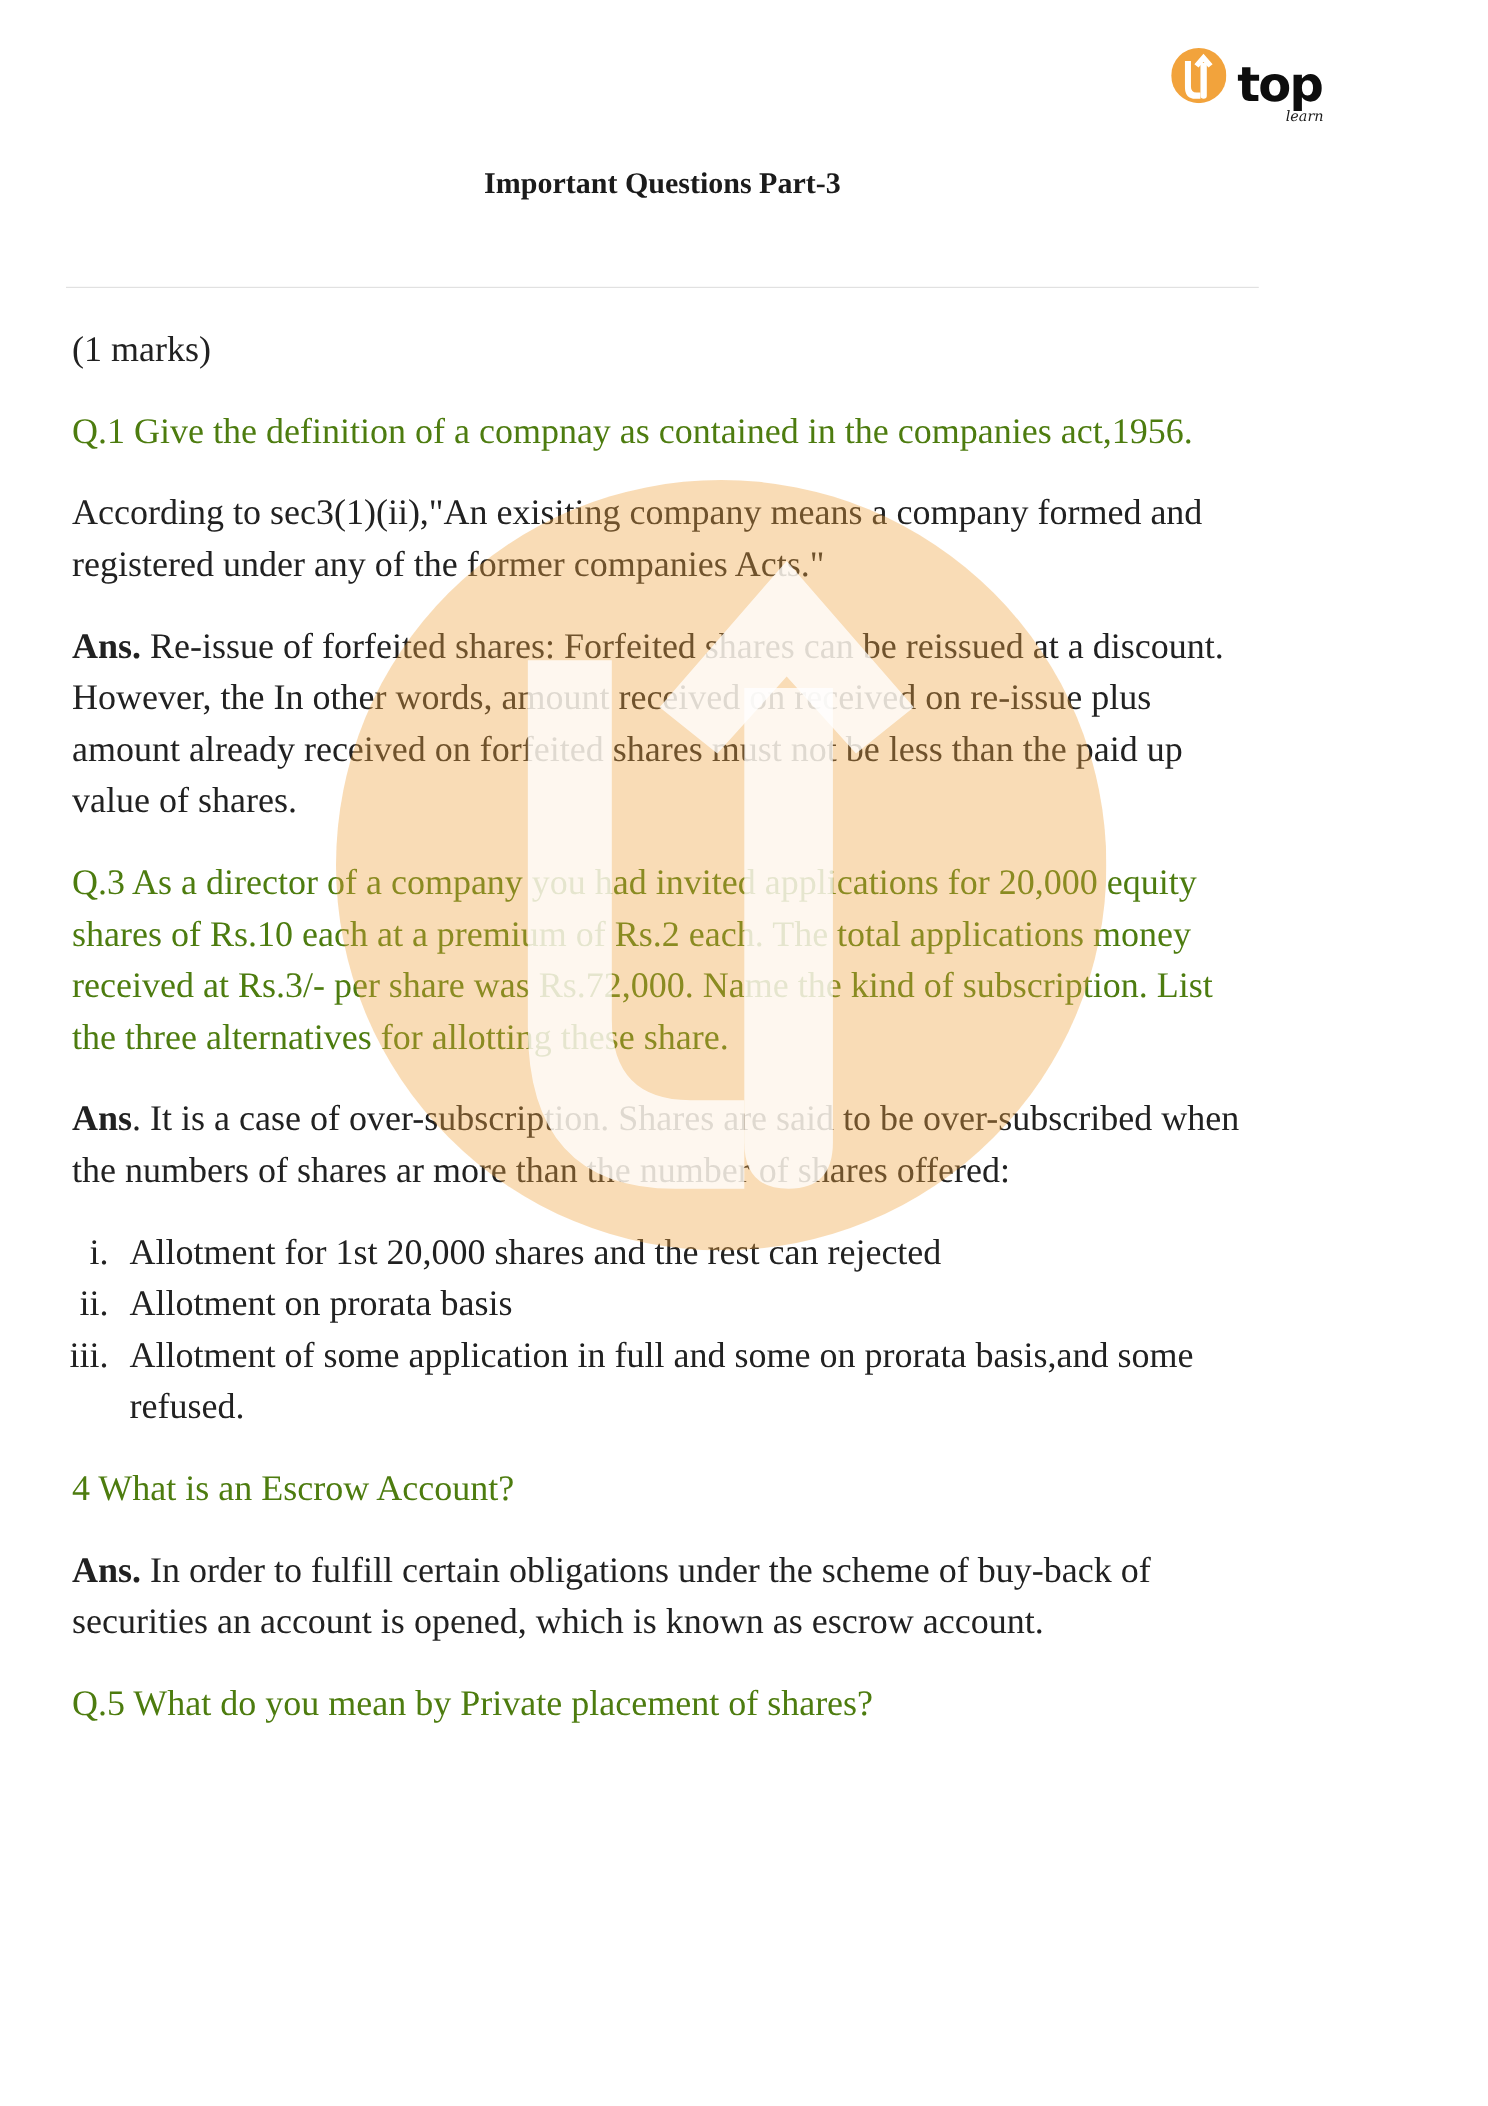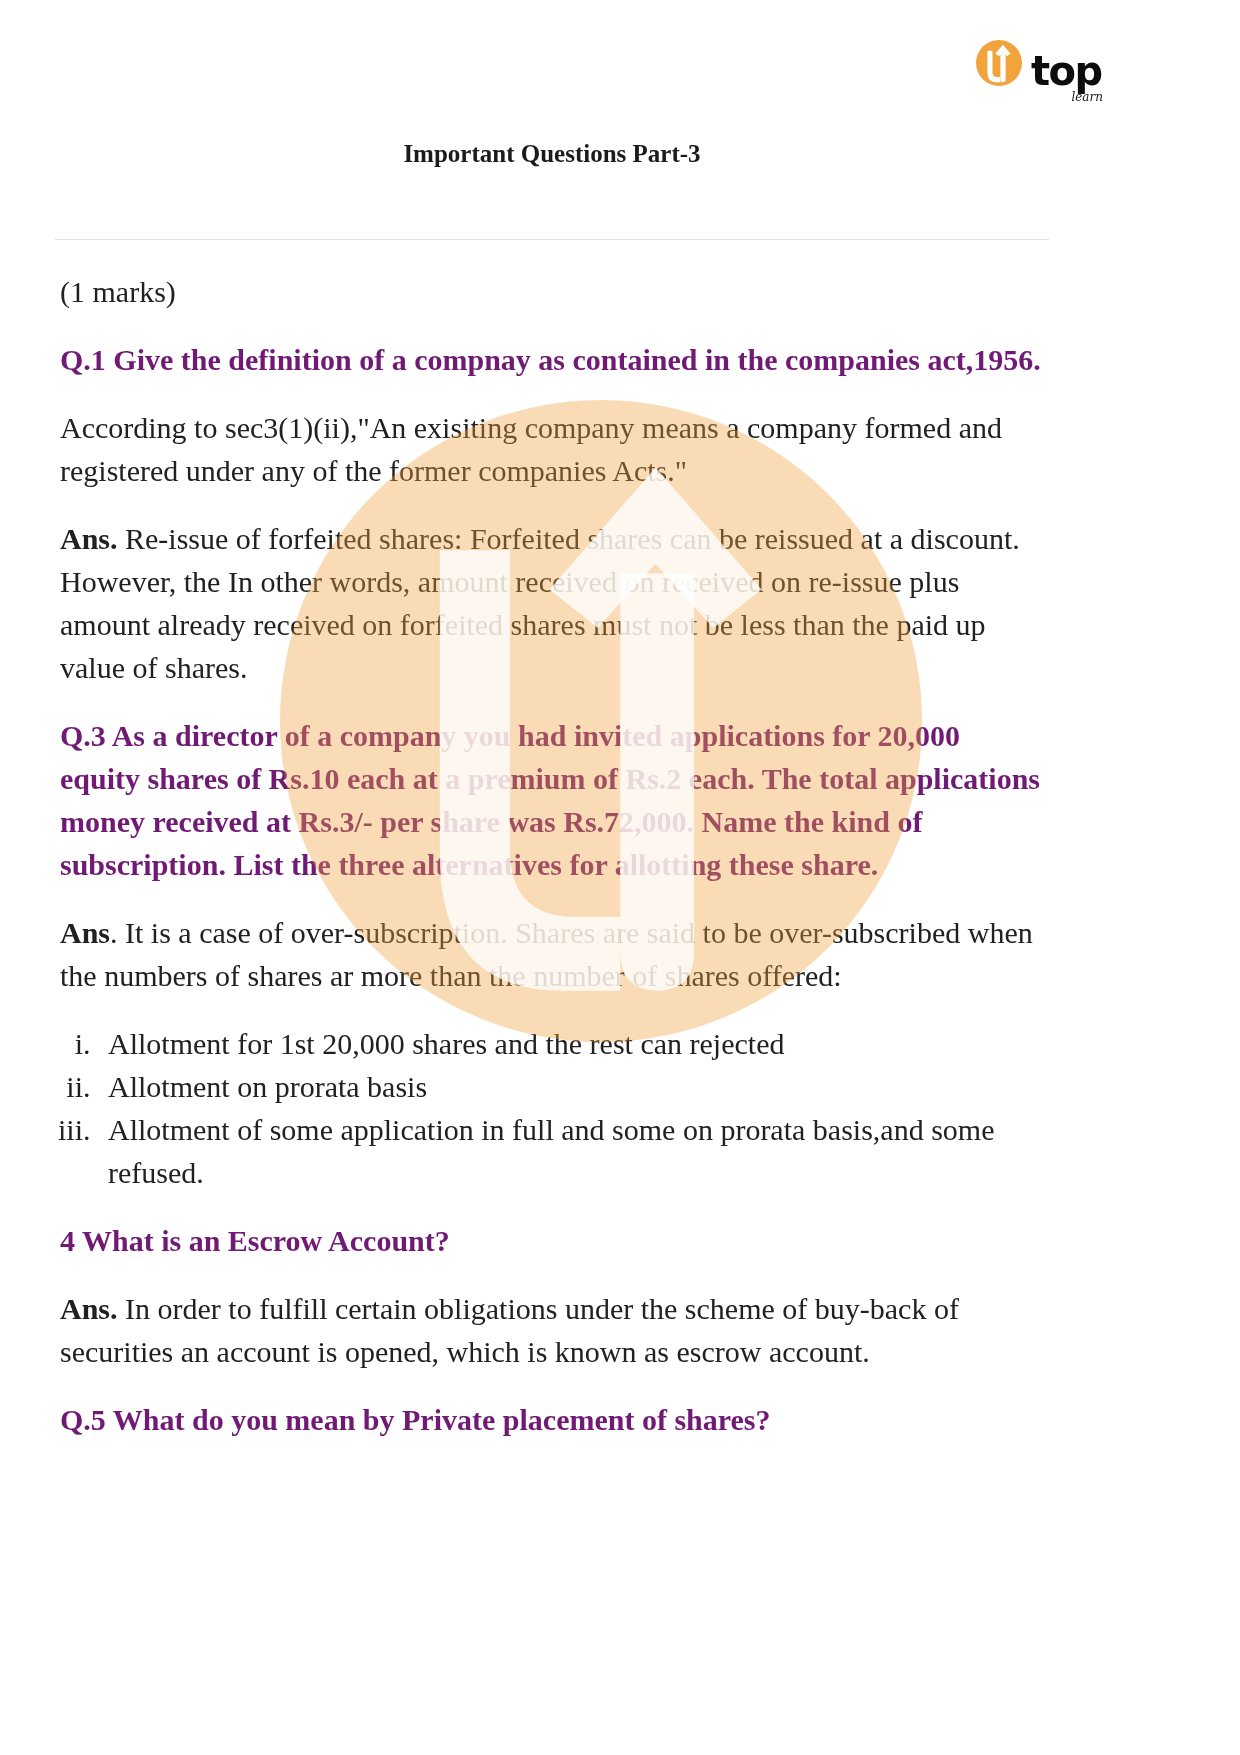--- a/index.html
+++ b/index.html
@@ -35,21 +35,21 @@
   }
   
   .divider{border:0;border-top:1px solid #e1e1e1;margin:59px 55px 0 55px;}
   
   .content{
     margin:0 60px;
     font-size:30px;line-height:43px;color:#212121;
   }
   .content p{margin:25px 0 0 0;}
   .content p.marks{margin-top:30px;}
-  .content p.question{font-weight:bold;color:#701a75;}
+  .content p.question{font-weight:normal;color:#4d7c0f;}
   .content ol{
     margin:25px 0 0 0;padding-left:38px;
     list-style:lower-roman;
   }
   .content ol li{padding-left:10px;line-height:43px;}
   
   .watermark{
     position:absolute;left:280px;top:400px;
     width:642px;height:642px;
     pointer-events:none;

